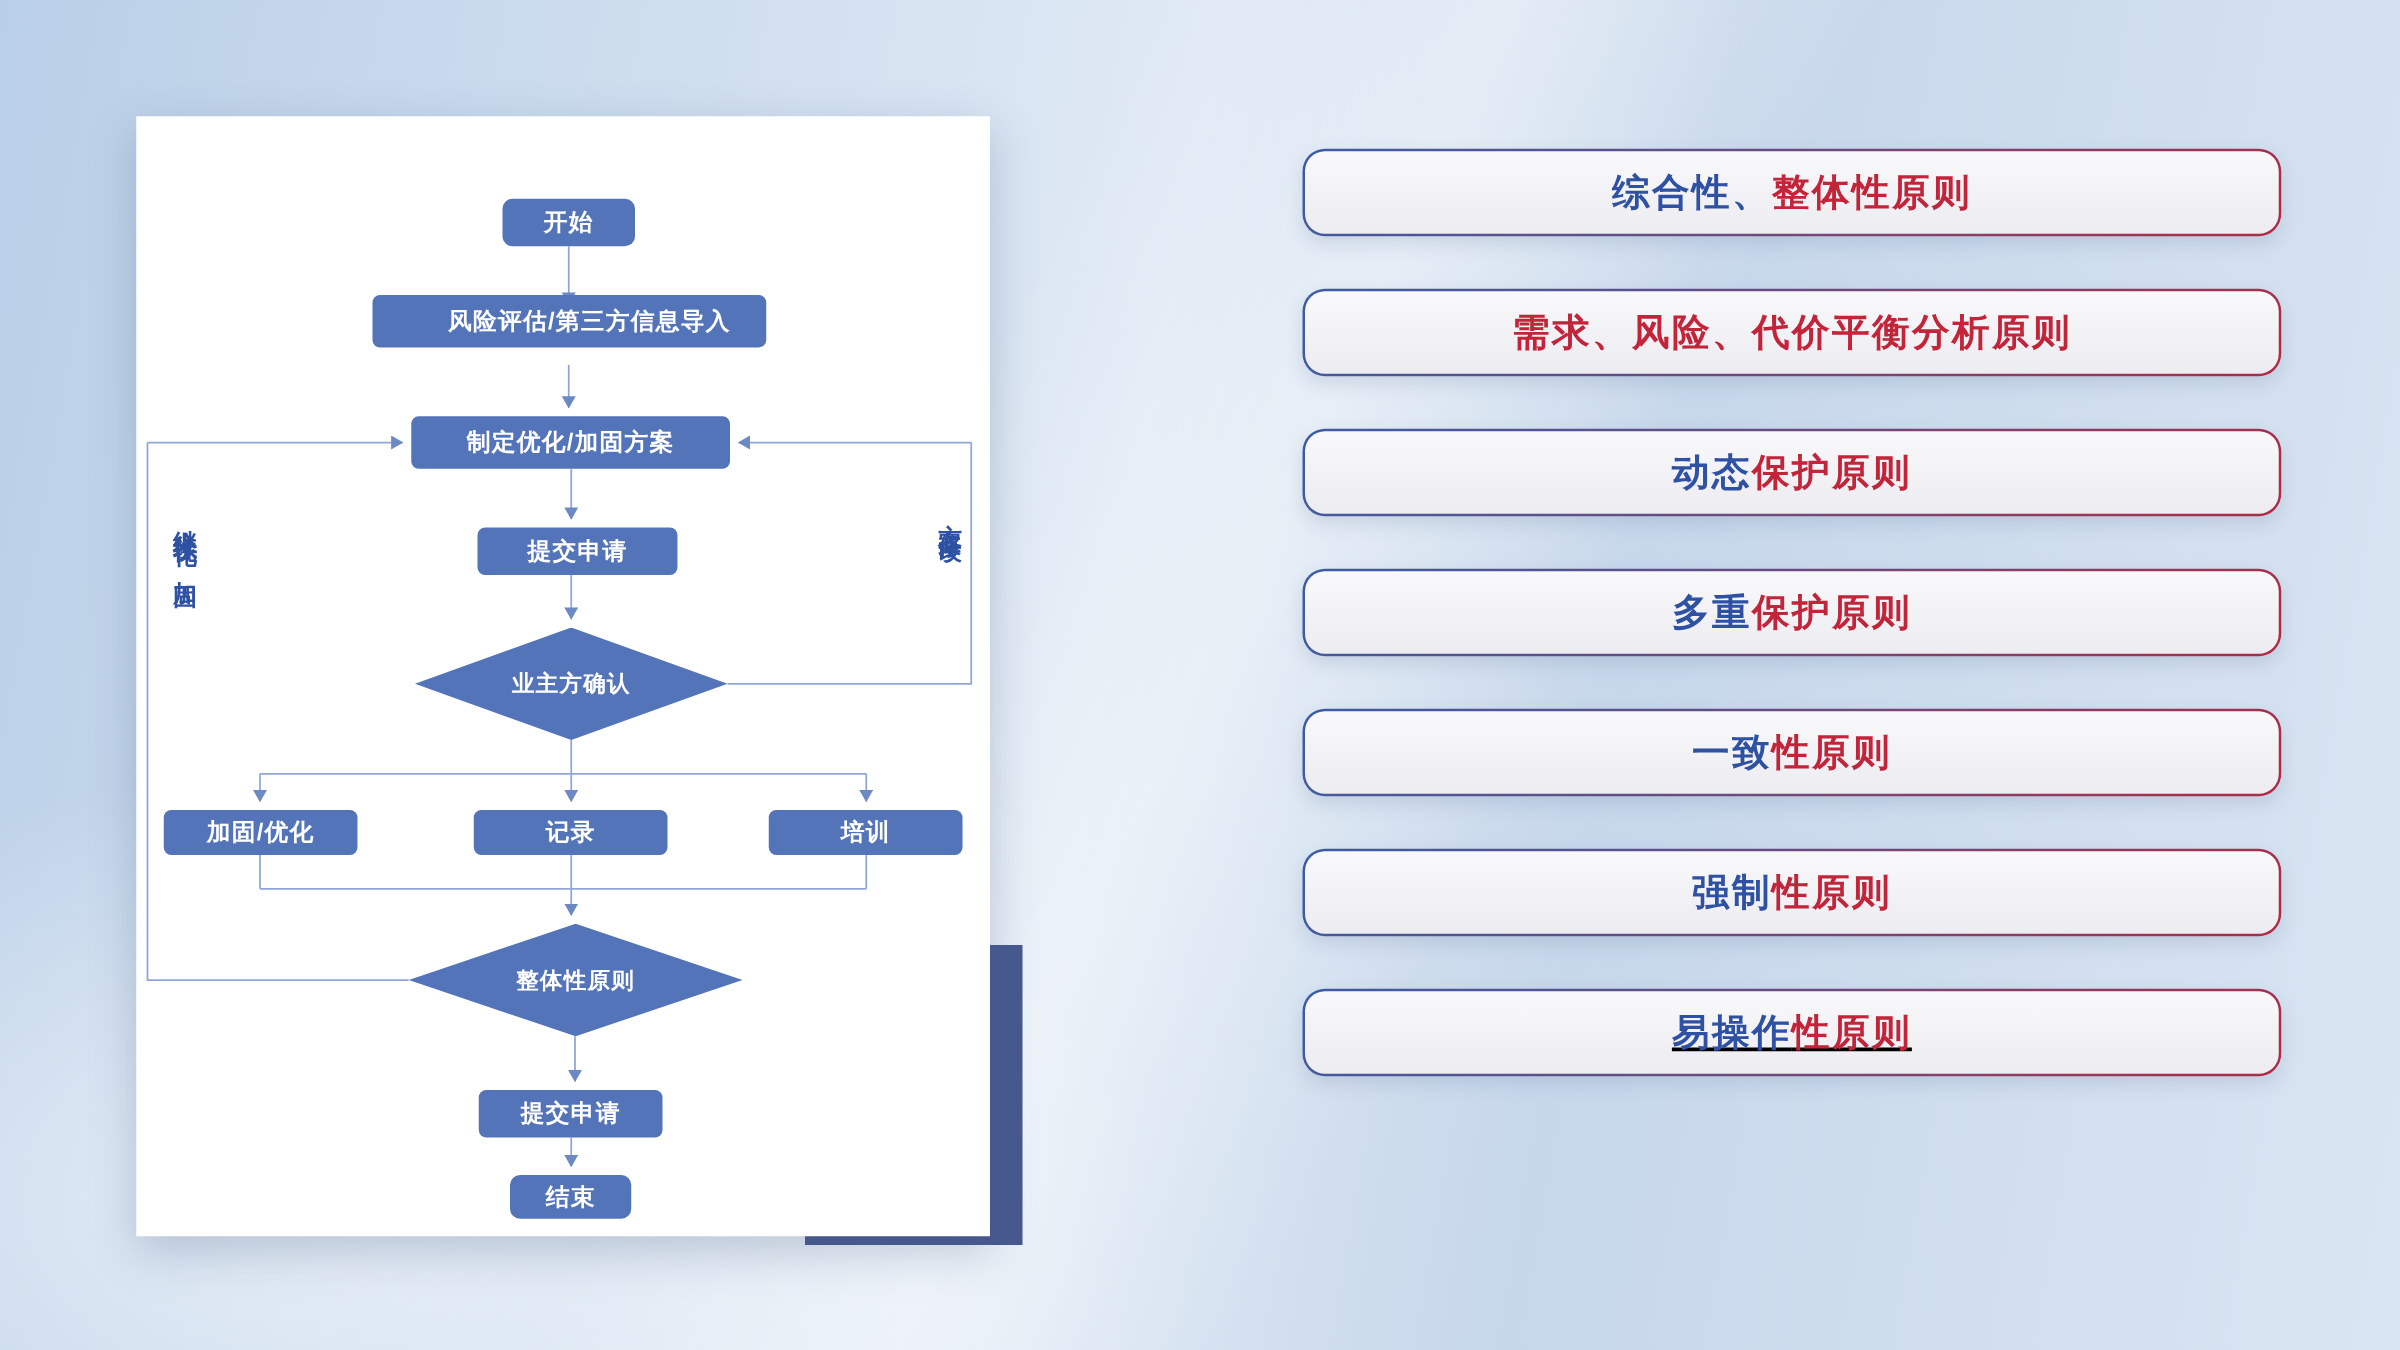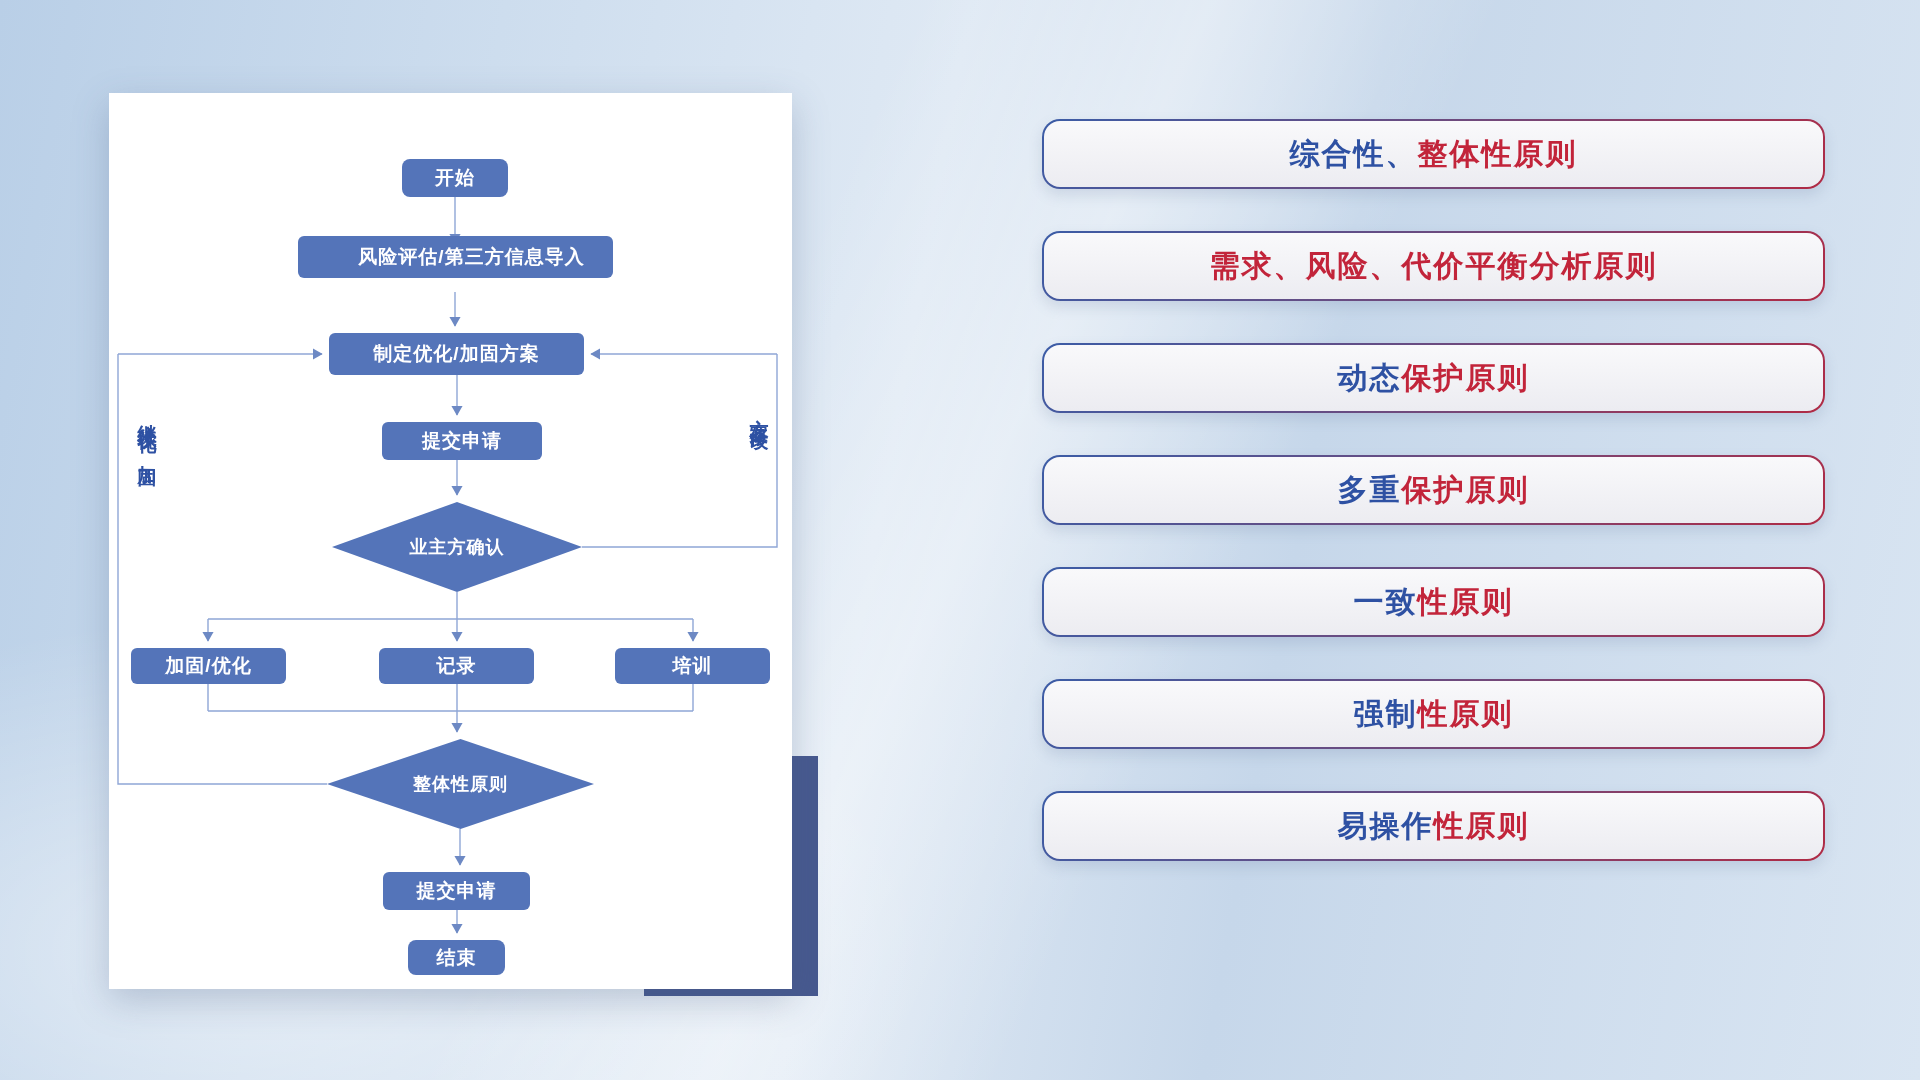--- a/index.html
+++ b/index.html
@@ -49,21 +49,21 @@
     margin:0 0 76px 0; text-align:center;
     font-size:42px; line-height:52px; font-weight:bold;
     color:#2e51a3; letter-spacing:3px;
   }
   .principle {
     height:70px; margin-bottom:42px; border-radius:18px; padding:2px;
     background:linear-gradient(135deg,#3b5ca6 0%, #71497b 52%, #b02a44 100%);
     box-shadow:0 6px 14px rgba(90,110,150,.18);
     box-sizing:border-box;
   }
-  .principle:last-child { margin-bottom:4px; }
+  .principle:last-child { margin-bottom:4px;text-decoration:underline; }
   .principle-inner {
     height:100%; border-radius:16px;
     background:linear-gradient(180deg,#f9f9fb 0%, #ececf1 100%);
     display:flex; align-items:center; justify-content:center;
     font-size:30px; font-weight:600; letter-spacing:2px;
   }
   .p-blue { color:#2e51a3; }
   .p-red  { color:#c2243a; }
 </style>
 </head>

